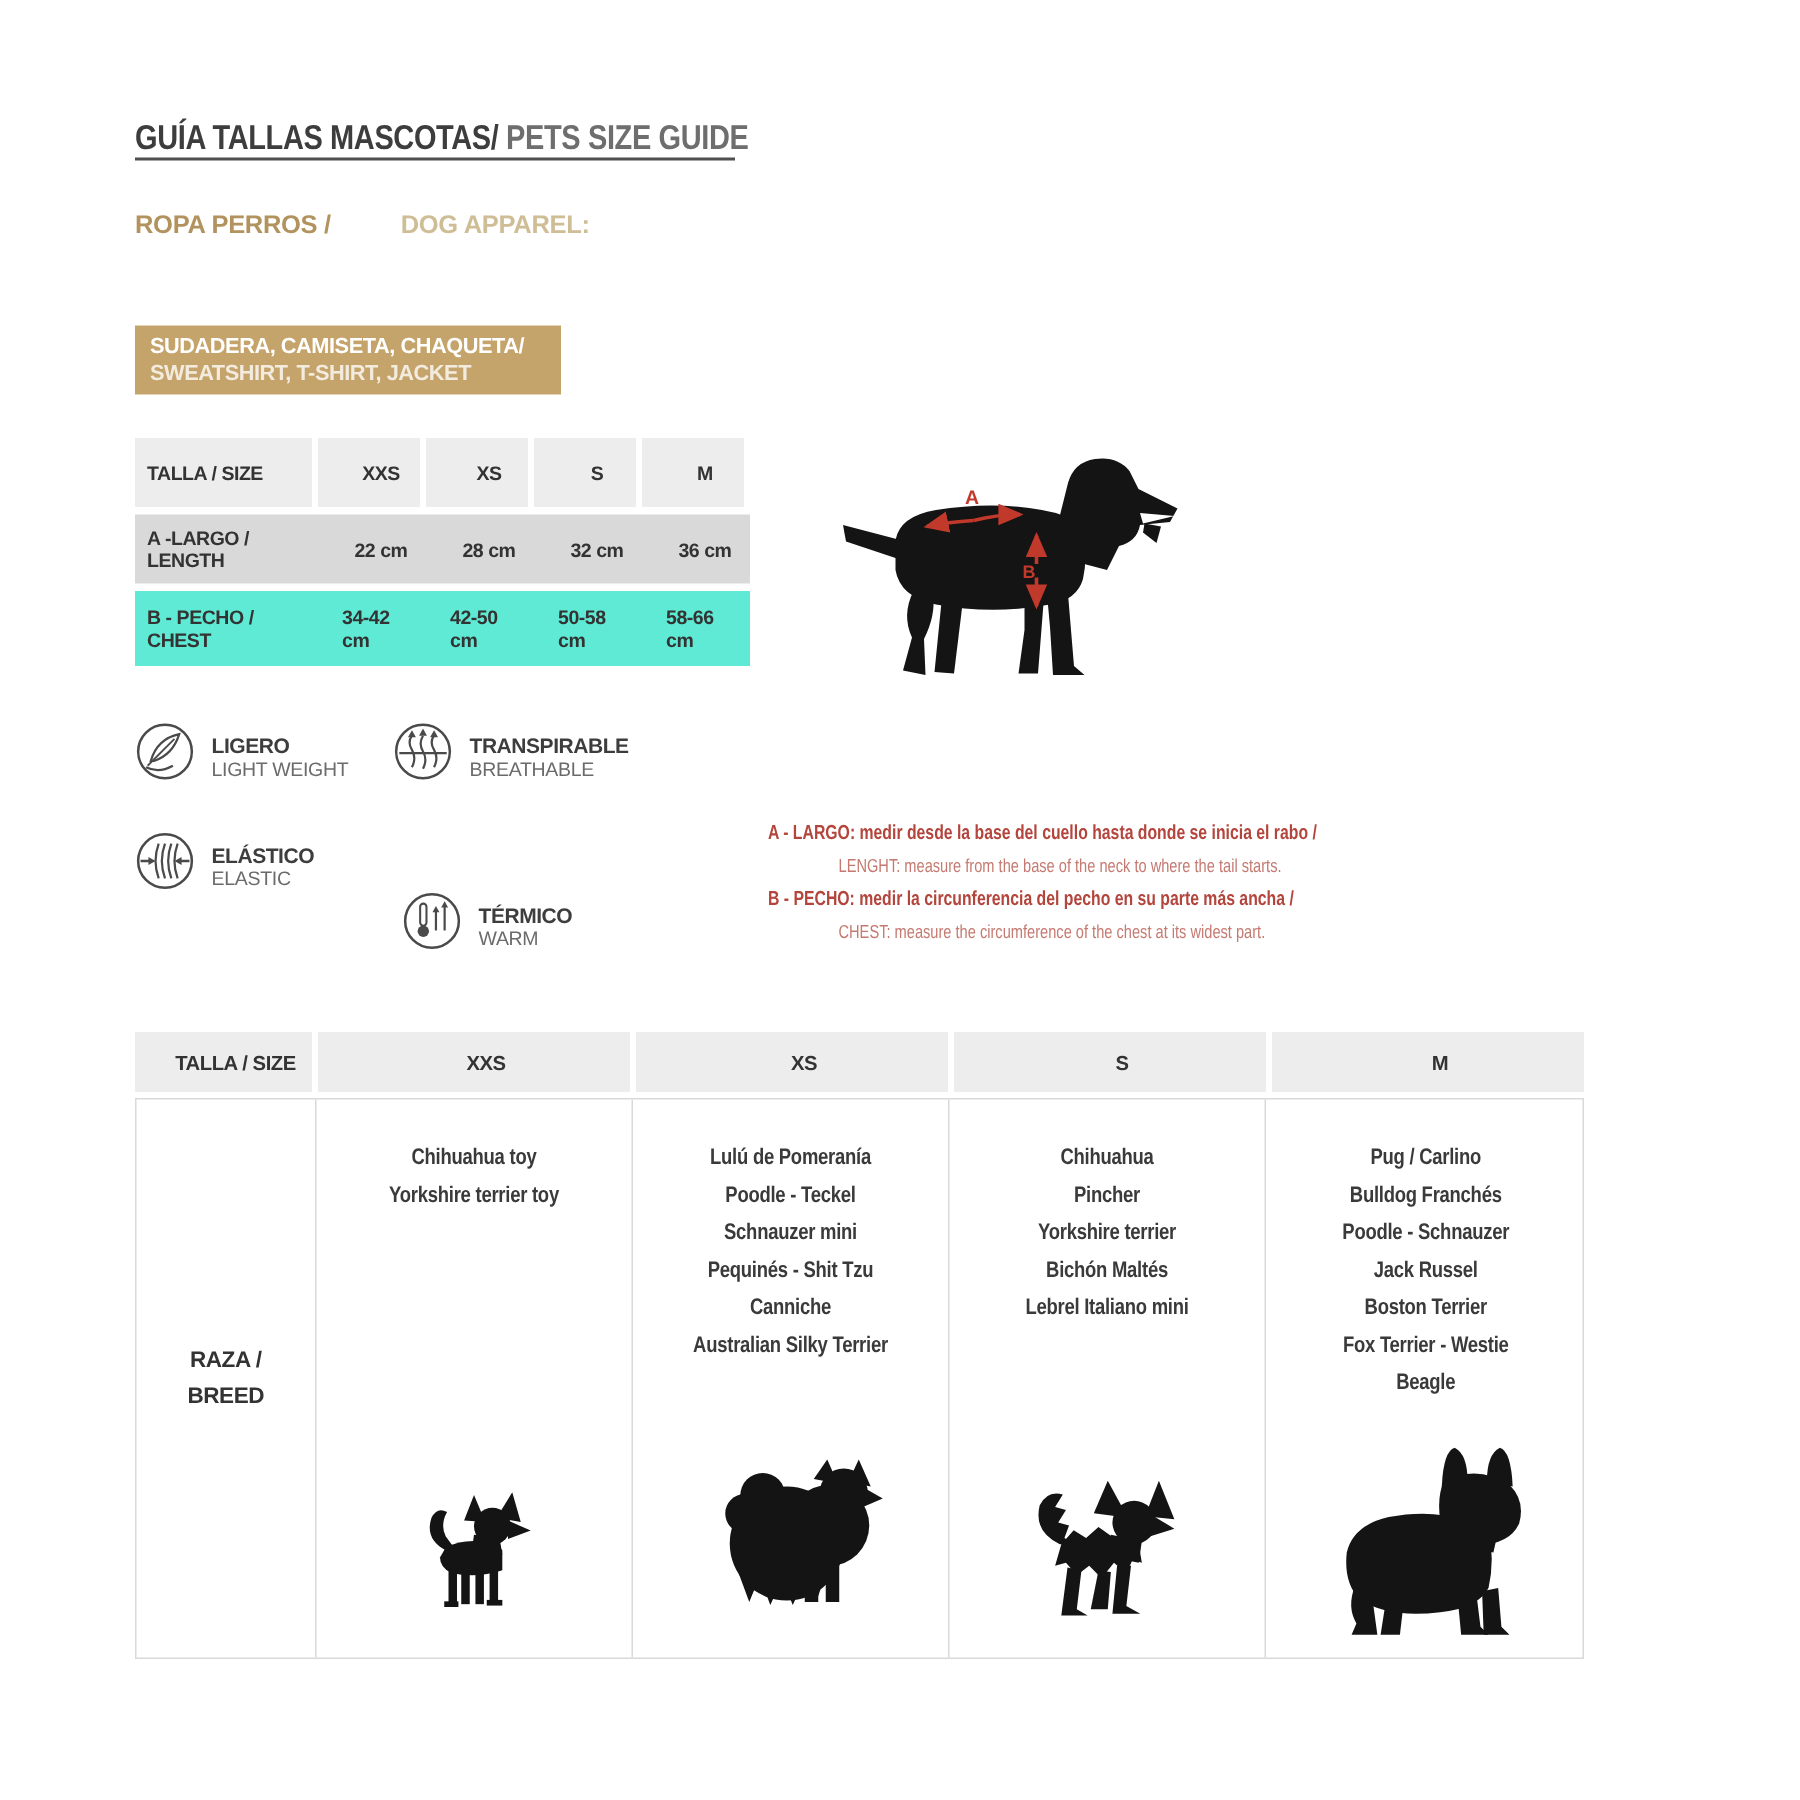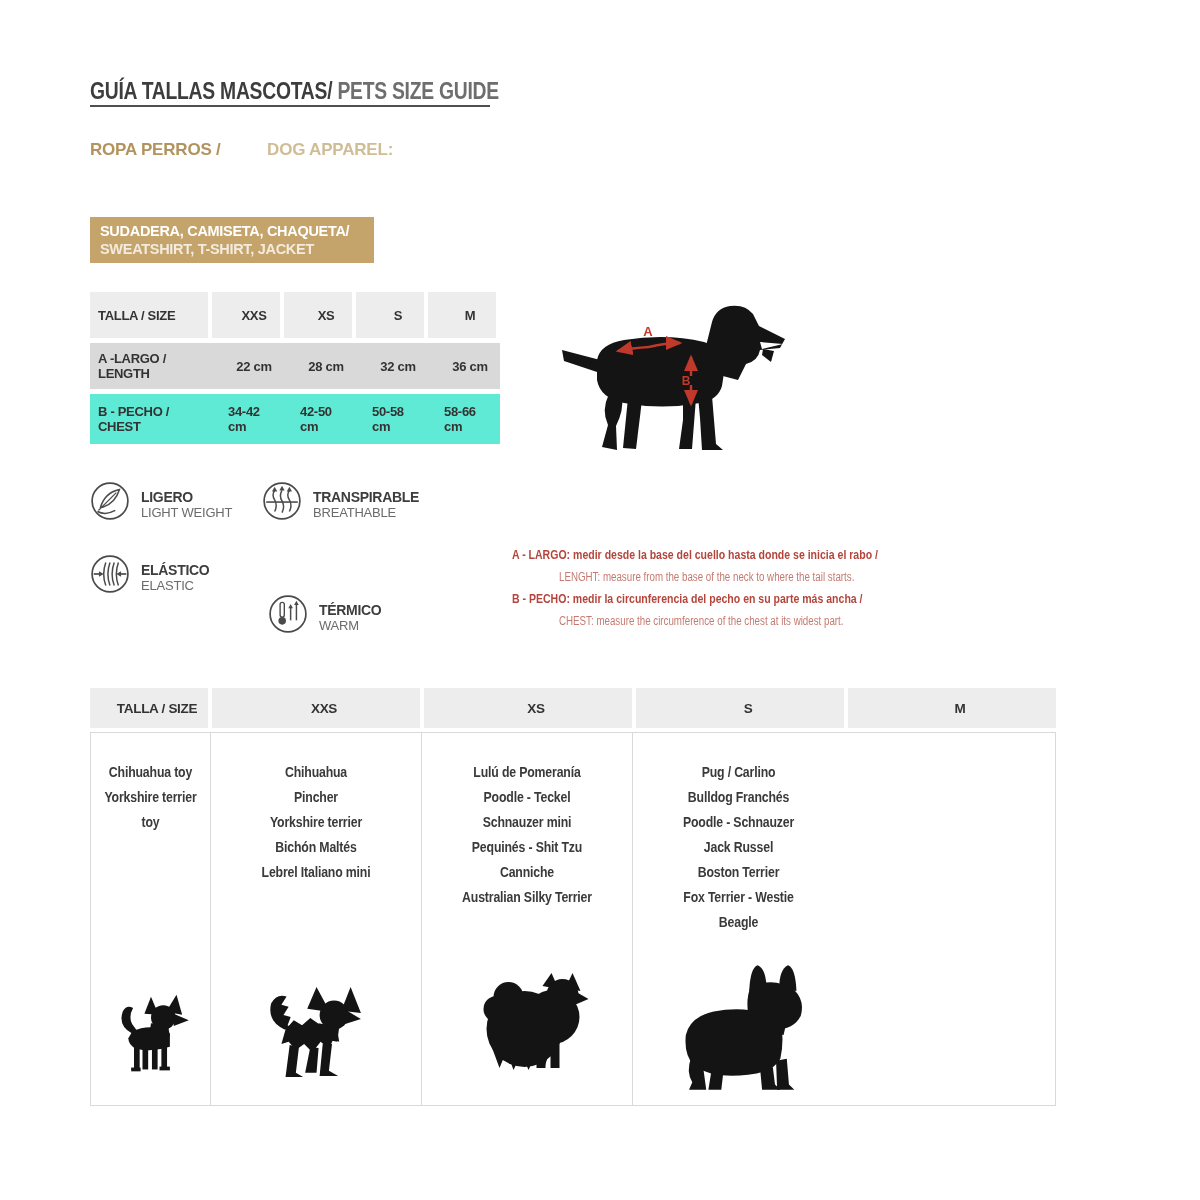--- a/index.html
+++ b/index.html
@@ -239,20 +239,24 @@
 <div class="breed-table">
   <div class="bt-head">
     <div class="cell">TALLA / SIZE</div>
     <div class="cell">XXS</div>
     <div class="cell">XS</div>
     <div class="cell">S</div>
     <div class="cell">M</div>
   </div>
   <div class="bt-body">
 
+    <div class="bt-cell raza-cell">
+      <div>RAZA /</div>
+      <div>BREED</div>
+    </div>
 
     <div class="bt-cell">
       <div class="breeds">
           <div class="breed-line">Chihuahua toy</div>
           <div class="breed-line">Yorkshire terrier toy</div>
         </div>
       <svg class="dog-sil dog-xxs" width="95" height="85" viewBox="0 0 100 90">
         <g fill="#141414">
           <path d="M50,5 L58,24 L43,23 Z"></path>
           <path d="M77,3 L83,24 L66,21 Z"></path>
@@ -260,44 +264,20 @@
           <path d="M74,23 L90,30 L74,36 Z"></path>
           <path d="M50,33 L68,35 L70,47 L48,47 Z"></path>
           <path d="M30,42 Q46,34 66,40 L70,44 L70,58 Q52,64 34,60 Q26,56 26,49 Z"></path>
           <path d="M30,44 Q15,36 20,21 Q24,13 31,17 Q26,26 30,34 Q34,40 38,44 Z"></path>
           <rect x="61" y="56" width="6" height="26"></rect>
           <rect x="51" y="58" width="6" height="24"></rect>
           <rect x="32" y="58" width="6" height="25"></rect>
           <rect x="41" y="60" width="6" height="22"></rect>
           <rect x="59" y="79" width="11" height="4"></rect>
           <rect x="29" y="80" width="10" height="4"></rect>
-        </g>
-      </svg>
-    </div>
-
-    <div class="bt-cell">
-      <div class="breeds">
-          <div class="breed-line">Chihuahua</div>
-          <div class="breed-line">Pincher</div>
-          <div class="breed-line">Yorkshire terrier</div>
-          <div class="breed-line">Bichón Maltés</div>
-          <div class="breed-line">Lebrel Italiano mini</div>
-        </div>
-      <svg class="dog-sil dog-xs" width="125" height="95" viewBox="0 0 115 92">
-        <g fill="#141414">
-          <path d="M58,3 L71,27 L49,24 Z"></path>
-          <path d="M91,3 L82,26 L101,28 Z"></path>
-          <circle cx="75" cy="30" r="14"></circle>
-          <path d="M86,25 L101,34 L85,39 Z"></path>
-          <path d="M60,38 L80,42 L78,56 L58,52 Z"></path>
-          <path d="M28,44 L36,35 L44,40 L52,33 L62,40 L72,38 L78,44 L80,56 L74,54 L70,63 L62,56 L54,66 L46,58 L38,64 L31,56 L24,58 Z"></path>
-          <path d="M27,44 Q10,36 14,19 Q19,9 29,12 L24,20 L31,22 L26,30 L33,32 L30,40 L37,44 Z"></path>
-          <path d="M64,58 L73,58 L70,84 L79,89 L61,89 Z"></path>
-          <path d="M52,61 L60,62 L58,86 L47,86 Z"></path>
-          <path d="M32,59 L41,61 L38,86 L45,90 L28,90 Z"></path>
         </g>
       </svg>
     </div>
 
     <div class="bt-cell">
       <div class="breeds">
           <div class="breed-line">Lulú de Pomeranía</div>
           <div class="breed-line">Poodle - Teckel</div>
           <div class="breed-line">Schnauzer mini</div>
           <div class="breed-line">Pequinés - Shit Tzu</div>
@@ -316,20 +296,44 @@
           <circle cx="32" cy="44" r="13"></circle>
           <path d="M28,84 L35,103 L42,86 L49,105 L57,88 L64,105 L72,88 L80,102 L86,84 Z"></path>
           <rect x="86" y="70" width="9" height="33"></rect>
           <rect x="72" y="84" width="9" height="19"></rect>
         </g>
       </svg>
     </div>
 
     <div class="bt-cell">
       <div class="breeds">
+          <div class="breed-line">Chihuahua</div>
+          <div class="breed-line">Pincher</div>
+          <div class="breed-line">Yorkshire terrier</div>
+          <div class="breed-line">Bichón Maltés</div>
+          <div class="breed-line">Lebrel Italiano mini</div>
+        </div>
+      <svg class="dog-sil dog-xs" width="125" height="95" viewBox="0 0 115 92">
+        <g fill="#141414">
+          <path d="M58,3 L71,27 L49,24 Z"></path>
+          <path d="M91,3 L82,26 L101,28 Z"></path>
+          <circle cx="75" cy="30" r="14"></circle>
+          <path d="M86,25 L101,34 L85,39 Z"></path>
+          <path d="M60,38 L80,42 L78,56 L58,52 Z"></path>
+          <path d="M28,44 L36,35 L44,40 L52,33 L62,40 L72,38 L78,44 L80,56 L74,54 L70,63 L62,56 L54,66 L46,58 L38,64 L31,56 L24,58 Z"></path>
+          <path d="M27,44 Q10,36 14,19 Q19,9 29,12 L24,20 L31,22 L26,30 L33,32 L30,40 L37,44 Z"></path>
+          <path d="M64,58 L73,58 L70,84 L79,89 L61,89 Z"></path>
+          <path d="M52,61 L60,62 L58,86 L47,86 Z"></path>
+          <path d="M32,59 L41,61 L38,86 L45,90 L28,90 Z"></path>
+        </g>
+      </svg>
+    </div>
+
+    <div class="bt-cell">
+      <div class="breeds">
           <div class="breed-line">Pug / Carlino</div>
           <div class="breed-line">Bulldog Franchés</div>
           <div class="breed-line">Poodle - Schnauzer</div>
           <div class="breed-line">Jack Russel</div>
           <div class="breed-line">Boston Terrier</div>
           <div class="breed-line">Fox Terrier - Westie</div>
           <div class="breed-line">Beagle</div>
         </div>
       <svg class="dog-sil dog-m" width="145" height="127" viewBox="0 0 135 118">
         <g fill="#141414">

